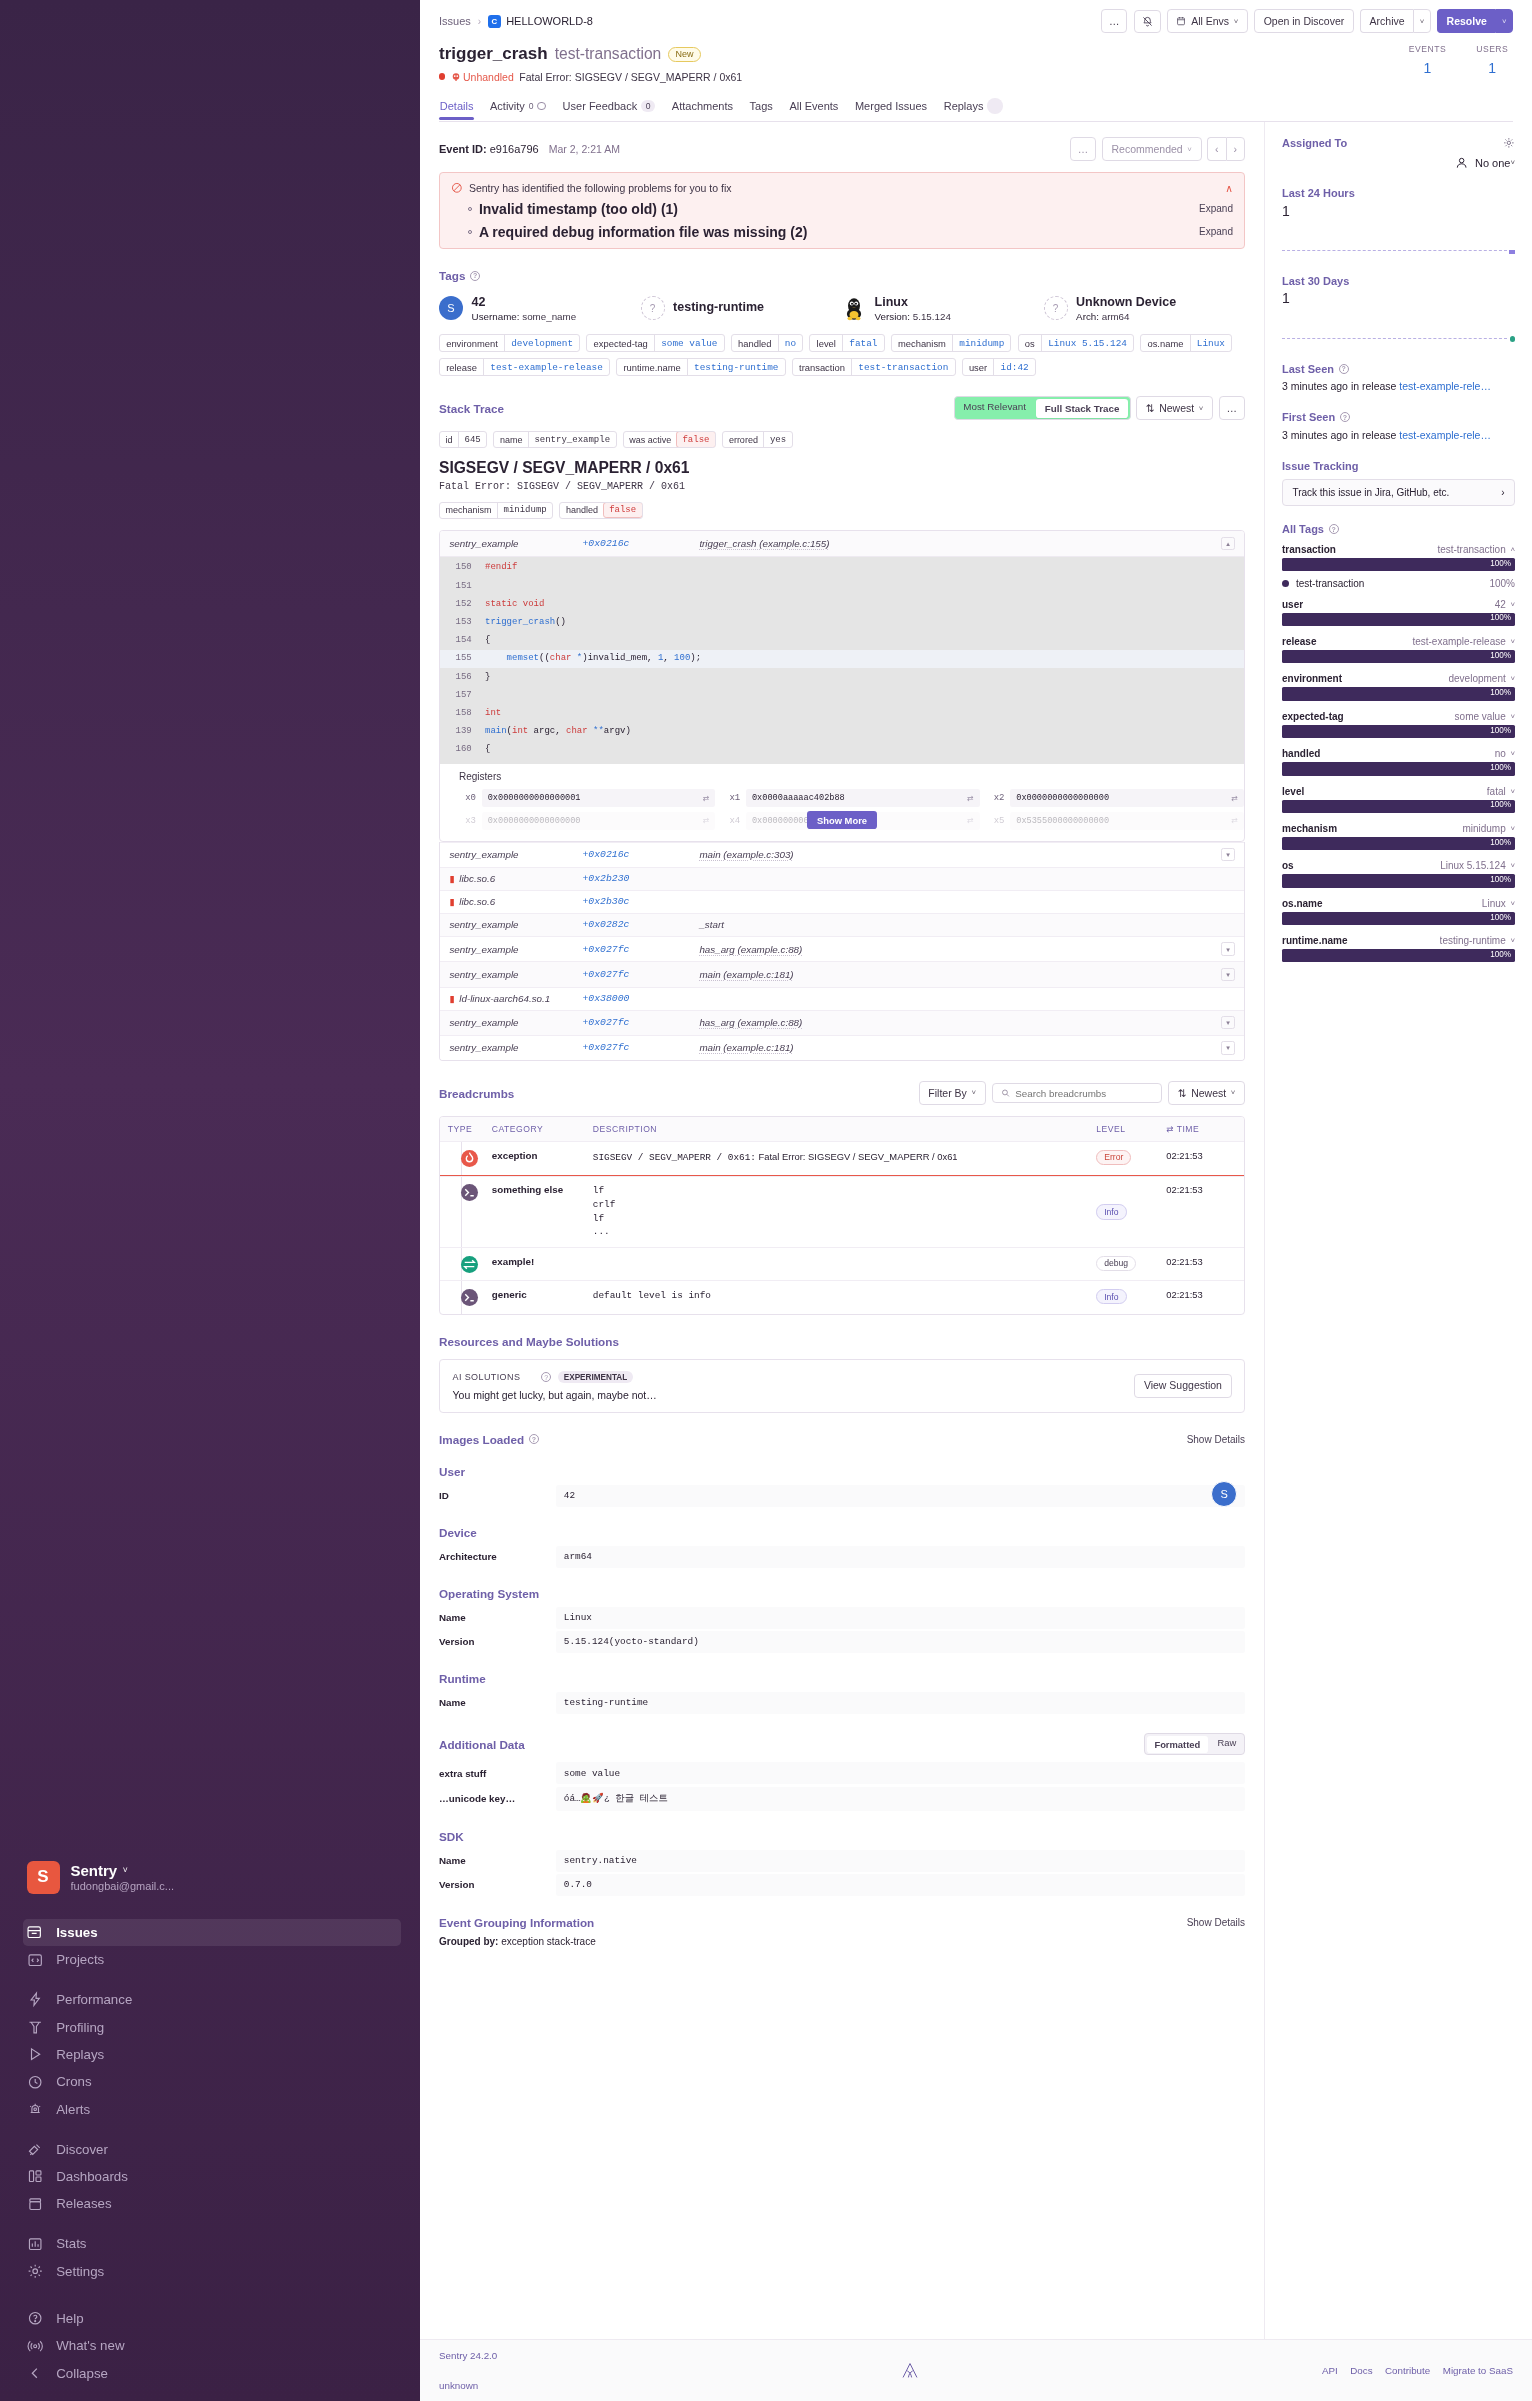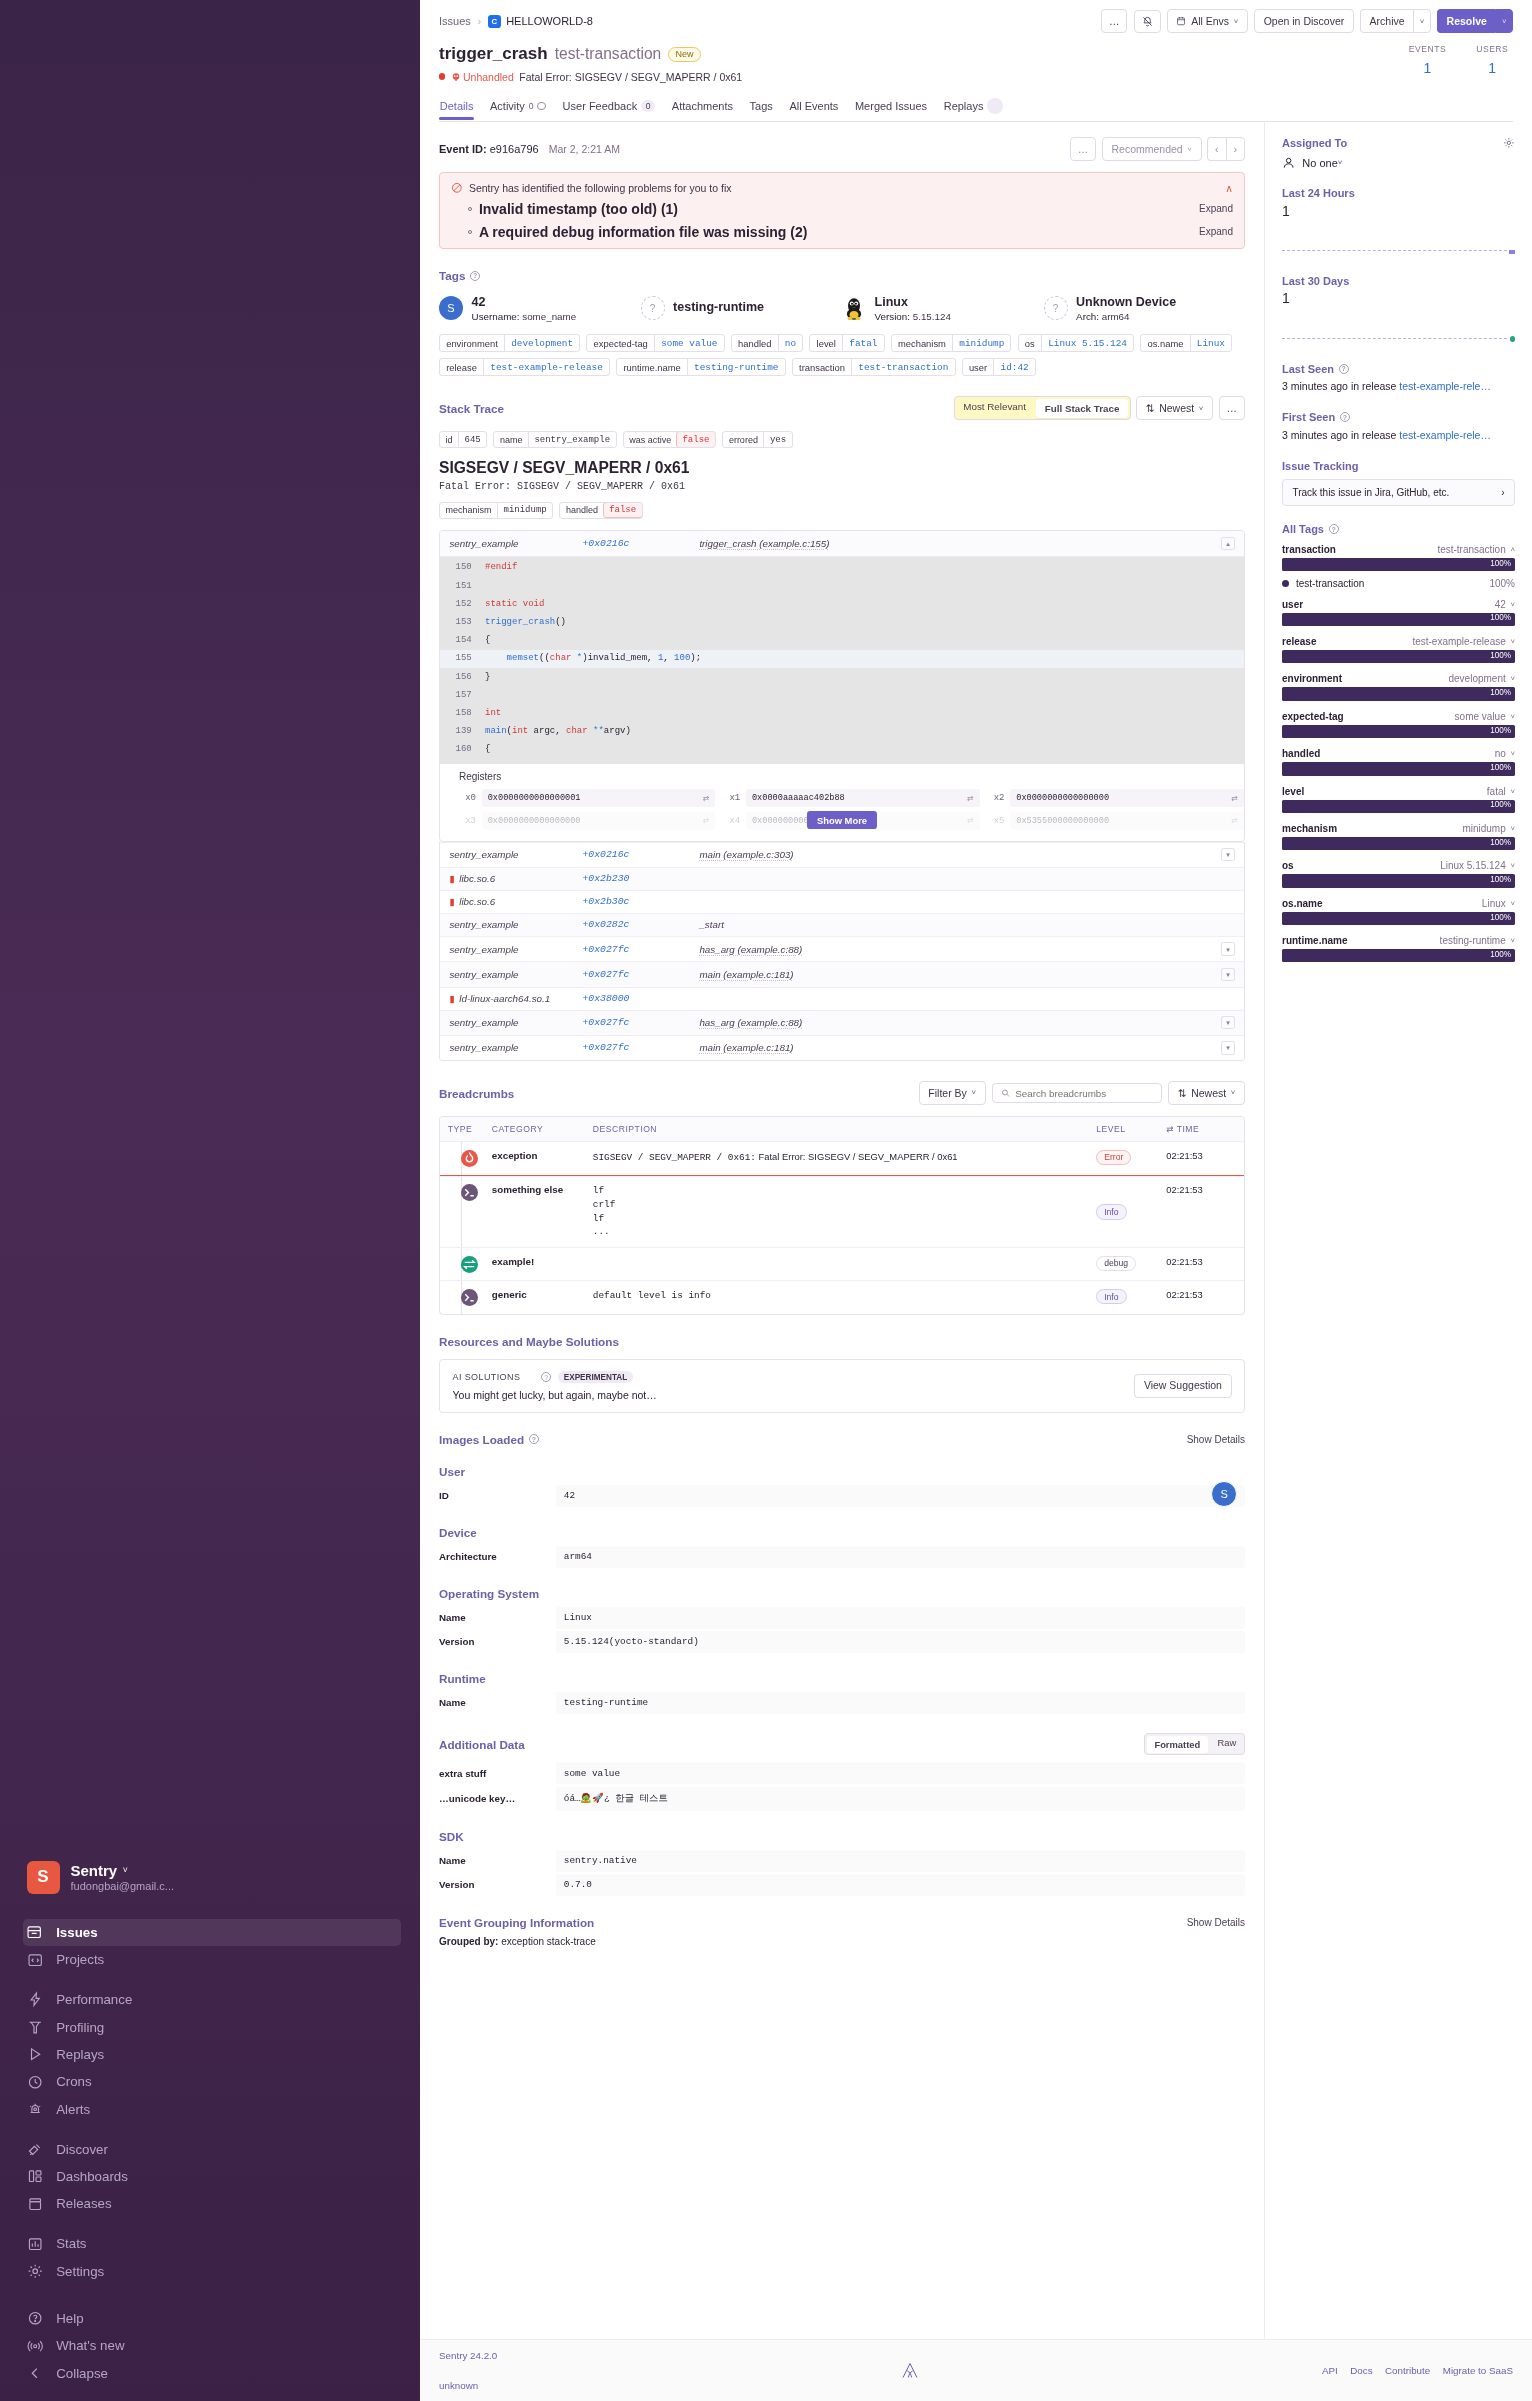--- a/index.html
+++ b/index.html
@@ -169,21 +169,21 @@
 
   
   .tag-pills { display:flex; flex-wrap:wrap; gap:6.2px; margin-top:12.5px; }
   .tag-pill { display:flex; border:0.8px solid #e3dee8; border-radius:3.1px; overflow:hidden; height:18px; }
   .tag-pill .k { font-size:9.4px; color:#3e3446; padding:2.3px 6.2px; display:flex;align-items:center; }
   .tag-pill .v { font-size:9.4px; color:#2f6fd0; padding:2.3px 6.2px; border-left:0.8px solid #e3dee8;
                  display:flex;align-items:center; font-family:"Liberation Mono",monospace; }
 
   
   .st-ctl { display:flex; align-items:center; gap:5.5px;}
-  .seg { display:flex; border:0.8px solid #dfdae5; border-radius:3.9px; overflow:hidden; background:#fef9c3;text-align:right;}
+  .seg { display:flex; border:0.8px solid #dfdae5; border-radius:3.9px; overflow:hidden; background:#86efac;text-align:right;}
   .seg span { font-size:9.8px; padding:3.9px 8.6px; color:#4a4055; }
   .seg span.on { background:#fff; font-weight:700; border-radius:3.1px; margin:1.6px; box-shadow:0 0.8px 0.8px rgba(0,0,0,.06); }
   .meta-pills { display:flex; gap:6.2px; margin-top:11px; }
   .mp { display:flex; border:0.8px solid #e3dee8; border-radius:3.1px; overflow:hidden; height:17px;}
   .mp .k { font-size:9px; color:#3e3446; padding:2.3px 5.5px; display:flex;align-items:center;}
   .mp .v { font-size:9px; color:#3e3446; padding:2.3px 5.5px; border-left:0.8px solid #e3dee8;
            display:flex;align-items:center;font-family:"Liberation Mono",monospace;}
   .mp .v.danger { color:#cf3c3c; background:#fdf0f0; border:0.8px solid #f0bdbd; border-radius:3.1px; margin:-0.8px; }
   .exc-title { font-size:15.6px; font-weight:700; margin-top:11px; color:#2b2233; }
   .exc-sub { font-size:10px; color:#3e3446; margin-top:3.9px; font-family:"Liberation Mono",monospace;}
@@ -278,21 +278,21 @@
            background:#3b6ecc; color:#fff; display:flex;align-items:center;justify-content:center;
            font-size:11px; border:1.6px solid #fff;}
   .seg-sm { display:flex; border:0.8px solid #dfdae5; border-radius:3.9px; overflow:hidden; background:#f4f2f7;}
   .seg-sm span { font-size:9.4px; padding:3.1px 7.8px; color:#4a4055;}
   .seg-sm span.on { background:#fff; font-weight:700; border-radius:3.1px; margin:1.6px; }
 
   
   .s-title { font-size:11px; font-weight:700; color:#6e5fa8; display:flex; align-items:center; gap:4.7px;}
   .s-block { margin-bottom:17px; }
   .s-head-row { display:flex; align-items:center; justify-content:space-between; }
-  .assignee { display:flex; align-items:center; justify-content:flex-start; margin-top:7px;}
+  .assignee { display:flex; align-items:center; justify-content:flex-end; margin-top:7px;}
   .assignee-l { display:flex; align-items:center; gap:7px; font-size:11px; color:#2b2233;}
   .big-num { font-size:14px; color:#2b2233; margin-top:3.9px;}
   .spark { height:36px; position:relative; margin-top:3.1px;}
   .spark .dash { position:absolute; left:0; right:7.8px; bottom:6.2px; border-top:1.6px dashed #b9b0e4;}
   .spark .endsq { position:absolute; right:0; bottom:3.9px; width:6.2px;height:3.9px;background:#8d7fe0;}
   .spark .enddot { position:absolute; right:0; bottom:3.9px; width:5.5px;height:5.5px;border-radius:50%;background:#2ba185;}
   .s-line { font-size:10.5px; color:#2b2233; margin-top:4.7px; line-height:1.45;}
   .s-line a { color:#2f6fd0; text-decoration:none;}
   .track-box { margin-top:7px; border:0.8px solid #e3dee8; border-radius:3.9px; background:#fbfafc;
                padding:7px 9.4px; display:flex; align-items:center; justify-content:between;

